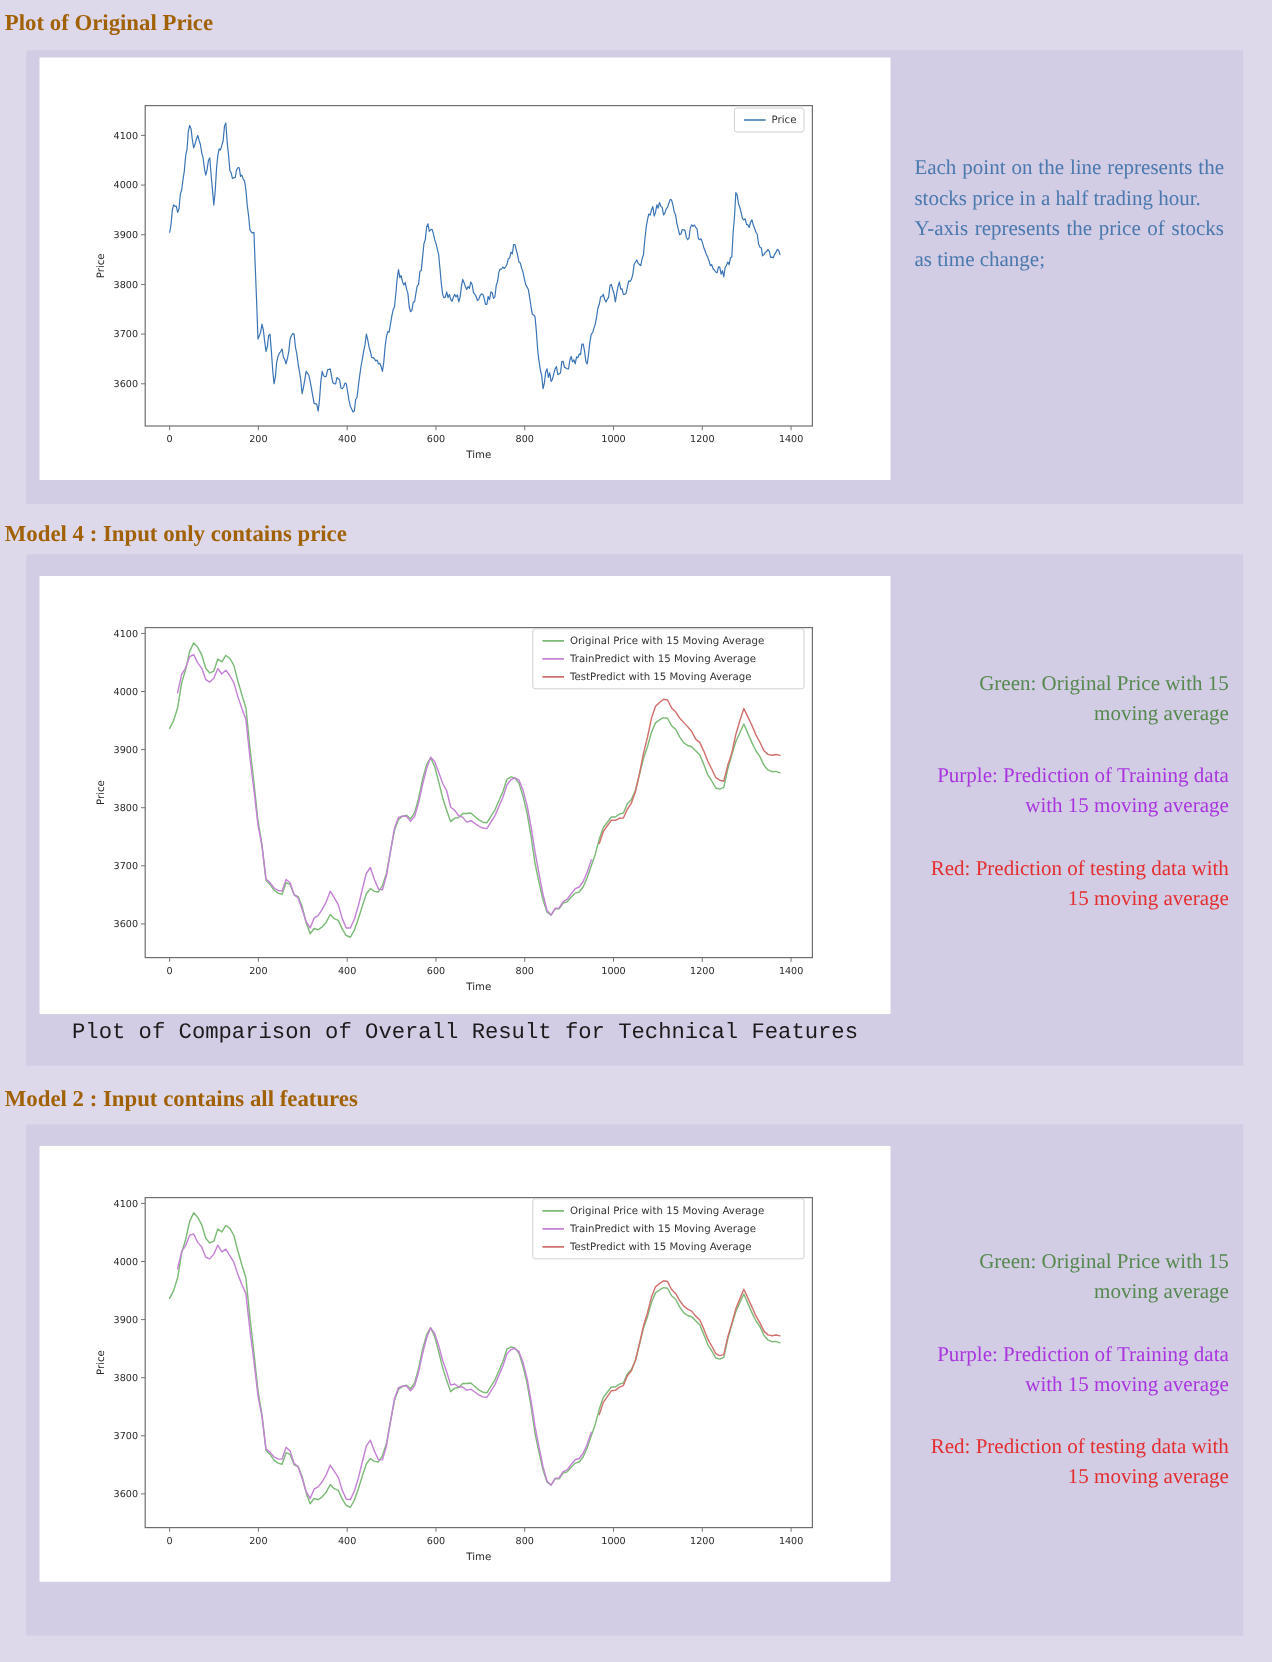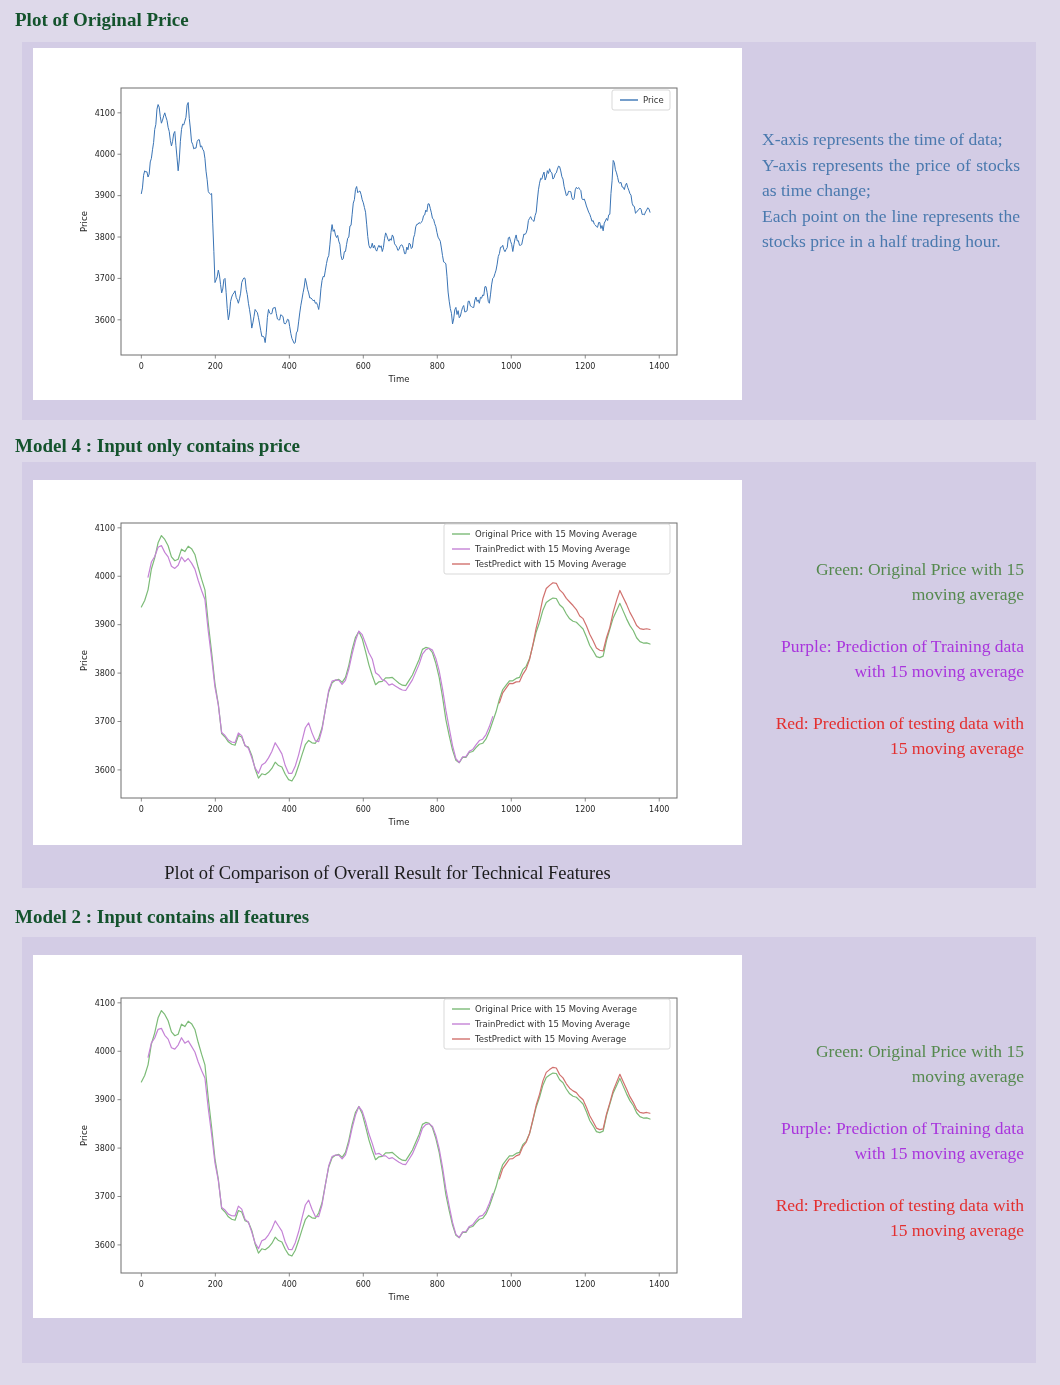--- a/index.html
+++ b/index.html
@@ -4,22 +4,22 @@
 <style>
   html,body{margin:0;padding:0;}
   body{
     width:1060px;height:1385px;
     background:#ded9ea;
     font-family:"Liberation Serif","DejaVu Serif",serif;
     overflow:hidden;
     position:relative;
   }
   .heading{
-    font-size:19px;font-weight:bold;color:#14532d;
-    margin:0;padding:7px 0 0 15px;height:25px;line-height:25px;
+    font-size:19px;font-weight:bold;color:#a16207;
+    margin:0;padding:7px 0 0 4px;height:25px;line-height:25px;
   }
   .heading.h2{padding-top:13px;}
   .heading.h3{padding-top:16px;}
   .panel{
     position:relative;
     margin-left:22px;
     width:1014px;
     background:#d3cce5;
   }
   #panel-0{margin-top:10px;height:378px;}
@@ -38,21 +38,21 @@
   #note-0{top:85px;color:#4a79ae;}
   .side-note p{margin:0;text-align:justify;}
   .side-items{position:absolute;left:740px;width:262px;font-size:17.5px;line-height:25px;}
   #items-1{top:95px;}
   #items-2{top:102px;}
   .side-items p{margin:0 0 27px 0;text-align:right;}
   .caption{
     position:absolute;left:11px;width:709px;
     text-align:center;font-size:18.5px;color:#1b1b1b;
   }
-  #caption-1{top:401px;}
+  #caption-1{top:388px;font-family:Liberation Mono, monospace;}
   #caption-2{top:389px;}
   svg{display:block;}
 </style>
 </head>
 <body>
 
 <div class="heading">Plot of Original Price</div>
 
 <div class="panel" id="panel-0">
   <div class="chart-card" id="card-0">
@@ -97,23 +97,22 @@
         </g>
         <path d="M108.35 145.56L109.46 139.92L110.58 127.30L111.69 122.79L112.81 124.02L113.92 123.75L115.04 129.00L116.15 126.15L117.27 113.93L118.39 110.37L119.50 101.75L120.62 94.38L121.73 81.40L122.85 76.33L123.96 61.23L125.08 56.56L126.19 59.24L127.31 68.74L128.42 75.19L129.54 72.10L130.66 67.93L131.77 64.84L132.89 68.88L134.00 72.43L135.12 79.33L136.23 83.45L137.35 92.35L138.46 97.95L139.58 93.32L140.69 85.67L141.81 83.47L142.93 97.60L144.04 109.82L145.16 122.79L146.27 112.03L147.39 93.34L148.50 81.40L149.62 76.15L150.73 76.93L151.85 73.12L152.96 69.30L154.08 57.11L155.20 54.49L156.31 70.41L157.43 81.04L158.54 93.81L159.66 96.21L160.77 100.87L161.89 100.02L163.00 100.14L164.12 93.60L165.23 91.74L166.35 91.78L167.47 98.98L168.58 97.95L169.70 101.31L170.81 103.06L171.93 110.37L173.04 123.16L174.16 131.78L175.27 143.49L176.39 145.28L177.50 146.26L178.62 145.56L179.74 175.13L180.85 203.31L181.97 234.56L183.08 231.84L184.20 228.83L185.31 222.14L186.43 226.94L187.54 236.38L188.66 244.91L189.77 240.98L190.89 231.55L192.01 230.42L193.12 244.33L194.24 260.41L195.35 271.81L196.47 266.06L197.58 253.50L198.70 249.05L199.81 246.32L200.93 244.96L202.04 242.84L203.16 249.40L204.28 251.61L205.39 255.26L206.51 250.75L207.62 245.17L208.74 234.56L209.85 231.75L210.97 229.86L212.08 230.42L213.20 241.35L214.31 246.66L215.43 255.26L216.55 261.73L217.66 268.96L218.78 280.09L219.89 274.84L221.01 268.37L222.12 261.47L223.24 263.19L224.35 264.54L225.47 269.74L226.58 275.93L227.70 282.30L228.82 288.37L229.93 288.31L231.05 289.11L232.16 294.58L233.28 284.85L234.39 269.64L235.51 261.47L236.62 265.03L237.74 265.88L238.85 265.60L239.97 260.18L241.09 259.86L242.20 259.40L243.32 265.70L244.43 271.01L245.55 271.81L246.66 271.97L247.78 266.63L248.89 267.67L250.01 268.50L251.12 275.35L252.24 275.95L253.36 274.50L254.47 271.28L255.59 271.81L256.70 278.64L257.82 285.50L258.93 290.44L260.05 292.92L261.16 295.40L262.28 294.58L263.39 284.92L264.51 282.98L265.63 273.88L266.74 264.96L267.86 257.22L268.97 251.12L270.09 244.66L271.20 239.04L272.32 230.42L273.43 235.07L274.55 241.29L275.66 244.91L276.78 249.95L277.90 249.90L279.01 251.12L280.13 252.75L281.24 252.01L282.36 255.26L283.47 254.63L284.59 257.36L285.70 261.47L286.82 253.81L287.93 240.76L289.05 232.49L290.17 228.41L291.28 228.75L292.40 222.14L293.51 215.50L294.63 210.08L295.74 207.65L296.86 196.83L297.97 184.33L299.09 176.60L300.20 183.36L301.32 181.66L302.44 186.95L303.55 189.50L304.67 187.40L305.78 193.16L306.90 196.31L308.01 207.84L309.13 211.79L310.24 210.66L311.36 203.68L312.47 203.51L313.59 196.36L314.71 190.24L315.82 189.02L316.94 178.06L318.05 177.35L319.17 166.26L320.28 155.12L321.40 151.65L322.51 141.42L323.63 138.53L324.75 144.73L325.86 143.49L326.98 143.09L328.09 146.52L329.21 151.77L330.32 154.81L331.44 159.58L332.55 164.19L333.67 176.18L334.78 188.60L335.90 197.30L337.02 200.14L338.13 199.58L339.25 195.23L340.36 200.02L341.48 197.40L342.59 201.44L343.71 203.14L344.82 199.68L345.94 197.30L347.05 199.44L348.17 197.77L349.29 203.51L350.40 199.62L351.52 190.69L352.63 184.88L353.75 187.59L354.86 191.09L355.98 193.16L357.09 190.81L358.21 192.31L359.32 186.95L360.44 189.08L361.56 195.83L362.67 197.30L363.79 199.11L364.90 202.45L366.02 201.44L367.13 198.22L368.25 196.83L369.36 197.30L370.48 200.57L371.59 205.68L372.71 205.58L373.83 199.06L374.94 201.78L376.06 195.23L377.17 195.97L378.29 200.58L379.40 199.37L380.52 189.90L381.63 186.52L382.75 178.67L383.86 176.26L384.98 176.19L386.10 174.53L387.21 175.56L388.33 174.33L389.44 172.47L390.56 167.66L391.67 167.03L392.79 162.12L393.90 163.67L395.02 155.83L396.13 155.91L397.25 160.27L398.37 164.82L399.48 170.40L400.60 171.19L401.71 175.67L402.83 178.67L403.94 184.39L405.06 189.15L406.17 191.09L407.29 193.23L408.40 199.96L409.52 207.65L410.64 213.93L411.75 214.47L412.87 215.93L413.98 228.21L415.10 244.05L416.21 253.19L417.33 260.59L418.44 265.31L419.56 275.95L420.67 270.98L421.79 261.78L422.91 259.40L424.02 266.51L425.14 262.65L426.25 269.74L427.37 268.19L428.48 263.36L429.60 259.40L430.71 257.52L431.83 264.04L432.94 263.53L434.06 262.80L435.18 253.32L436.29 253.19L437.41 257.96L438.52 258.58L439.64 259.40L440.75 259.42L441.87 252.19L442.98 249.05L444.10 253.50L445.21 251.83L446.33 255.26L447.45 249.33L448.56 250.21L449.68 246.98L450.79 247.50L451.91 238.69L453.02 238.70L454.14 244.56L455.25 253.33L456.37 255.26L457.48 246.87L458.60 236.88L459.72 230.42L460.83 229.23L461.95 225.67L463.06 222.14L464.18 216.10L465.29 208.41L466.41 205.58L467.52 199.28L468.64 199.15L469.75 197.30L470.87 201.60L471.99 203.70L473.10 201.44L474.22 199.56L475.33 189.89L476.45 189.02L477.56 193.24L478.68 196.37L479.79 203.51L480.91 196.56L482.02 190.74L483.14 186.95L484.26 192.94L485.37 192.68L486.49 197.30L487.60 197.28L488.72 196.48L489.83 191.09L490.95 185.99L492.06 186.54L493.18 184.88L494.29 181.04L495.41 172.48L496.53 170.40L497.64 168.65L498.76 171.29L499.87 172.47L500.99 173.40L502.10 167.62L503.22 164.19L504.33 152.05L505.45 141.80L506.56 135.21L507.68 130.32L508.80 131.28L509.91 126.93L511.03 124.08L512.14 132.03L513.26 129.00L514.37 122.67L515.49 125.46L516.60 120.72L517.72 123.96L518.83 124.84L519.95 131.07L521.07 129.64L522.18 125.86L523.30 124.86L524.41 121.10L525.53 118.13L526.64 118.65L527.76 122.92L528.87 128.70L529.99 131.07L531.10 138.37L532.22 142.98L533.34 147.63L534.45 147.07L535.57 143.27L536.68 143.49L537.80 143.71L538.91 149.69L540.03 151.77L541.14 150.46L542.26 141.82L543.38 139.35L544.49 140.66L545.61 139.54L546.72 141.42L547.84 142.60L548.95 150.74L550.07 151.77L551.18 150.98L552.30 153.95L553.41 157.98L554.53 161.00L555.65 164.11L556.76 166.26L557.88 169.54L558.99 173.40L560.11 172.47L561.22 175.95L562.34 177.00L563.45 178.67L564.57 179.31L565.68 174.46L566.80 174.53L567.92 180.51L569.03 177.54L570.15 182.81L571.26 175.14L572.38 172.99L573.49 170.40L574.61 172.50L575.72 166.83L576.84 166.26L577.95 145.59L579.07 132.80L580.19 112.44L581.30 114.45L582.42 121.78L583.53 124.86L584.65 129.41L585.76 134.35L586.88 135.21L587.99 134.32L589.11 138.98L590.22 139.35L591.34 141.58L592.46 137.21L593.57 135.21L594.69 139.37L595.80 142.18L596.92 145.56L598.03 147.18L599.15 155.23L600.26 157.98L601.38 158.52L602.49 165.26L603.61 164.19L604.73 162.36L605.84 161.61L606.96 160.05L608.07 161.38L609.19 166.48L610.30 166.26L611.42 166.85L612.53 163.94L613.65 162.12L614.76 159.77L615.88 160.76L617.00 164.19" fill="none" stroke="#3a74b5" stroke-width="1" stroke-linejoin="round" stroke-linecap="round"></path>
         <g font-family="&quot;DejaVu Sans&quot;,sans-serif" font-size="8.5" fill="#333333">
           <rect x="579" y="42" width="58" height="20" rx="2" fill="#ffffff" fill-opacity="0.9" stroke="#cfcfcf" stroke-width="0.8"></rect>
           <line x1="587" y1="52" x2="605" y2="52" stroke="#3a74b5" stroke-width="1.4"></line>
           <text x="610" y="54.8">Price</text>
         </g>
       </svg>
   </div>
   <div class="side-note" id="note-0" style="color: rgb(74, 121, 174);">
-    <p>X-axis represents the time of data;</p>
+    <p>Each point on the line represents the stocks price in a half trading hour.</p>
     <p>Y-axis represents the price of stocks as time change;</p>
-    <p>Each point on the line represents the stocks price in a half trading hour.</p>
   </div>
 </div>
 
 <div class="heading h2">Model 4 : Input only contains price</div>
 
 <div class="panel" id="panel-1">
   <div class="chart-card" id="card-1">
     <svg id="chart-1" width="709" height="365">
         <rect x="0" y="0" width="709" height="365" fill="#ffffff"></rect>
         <g>

